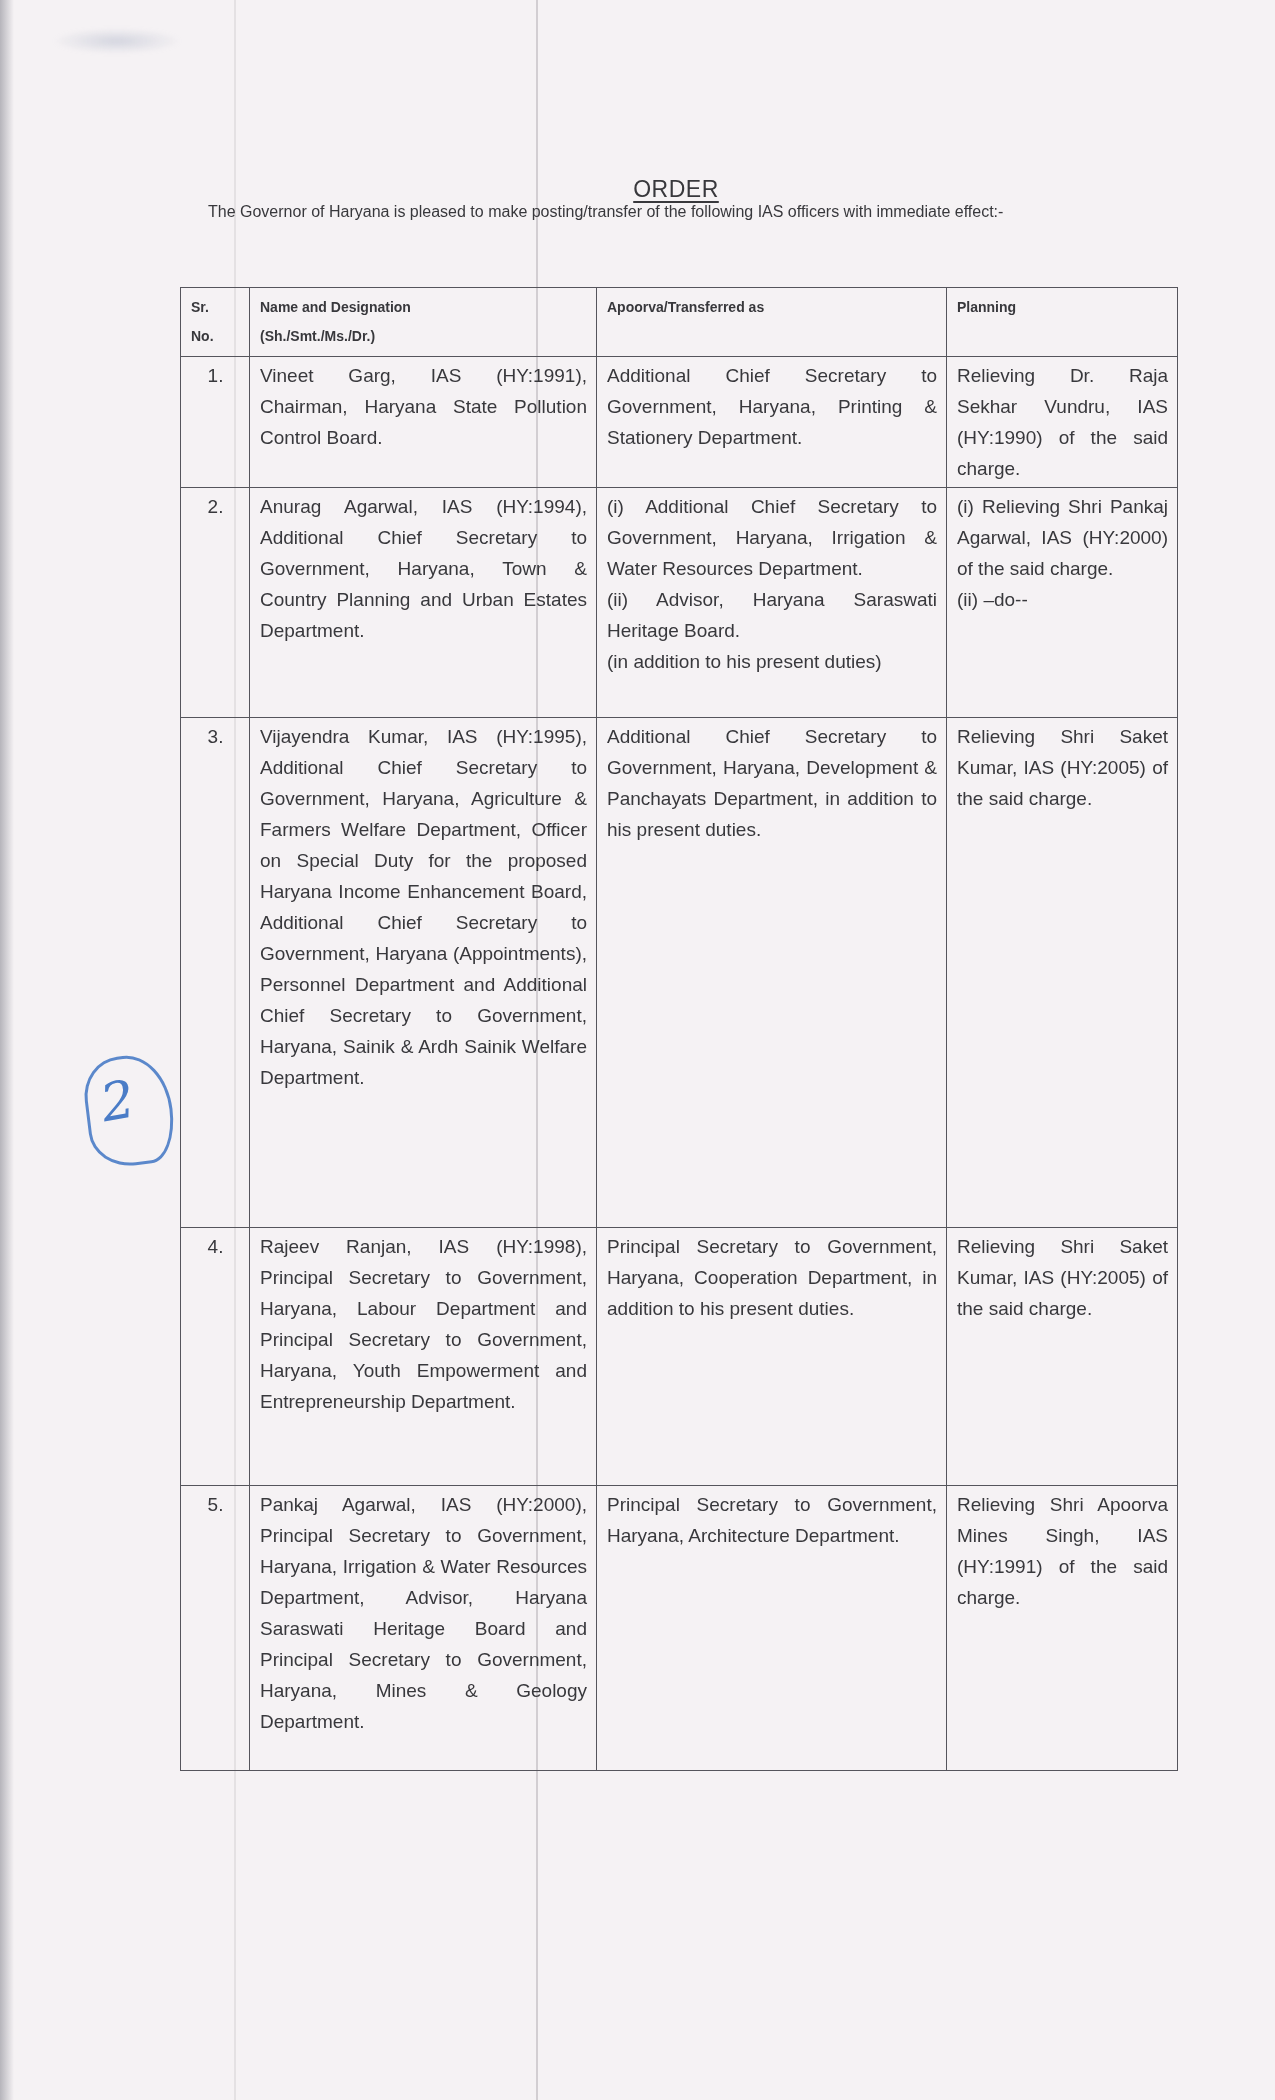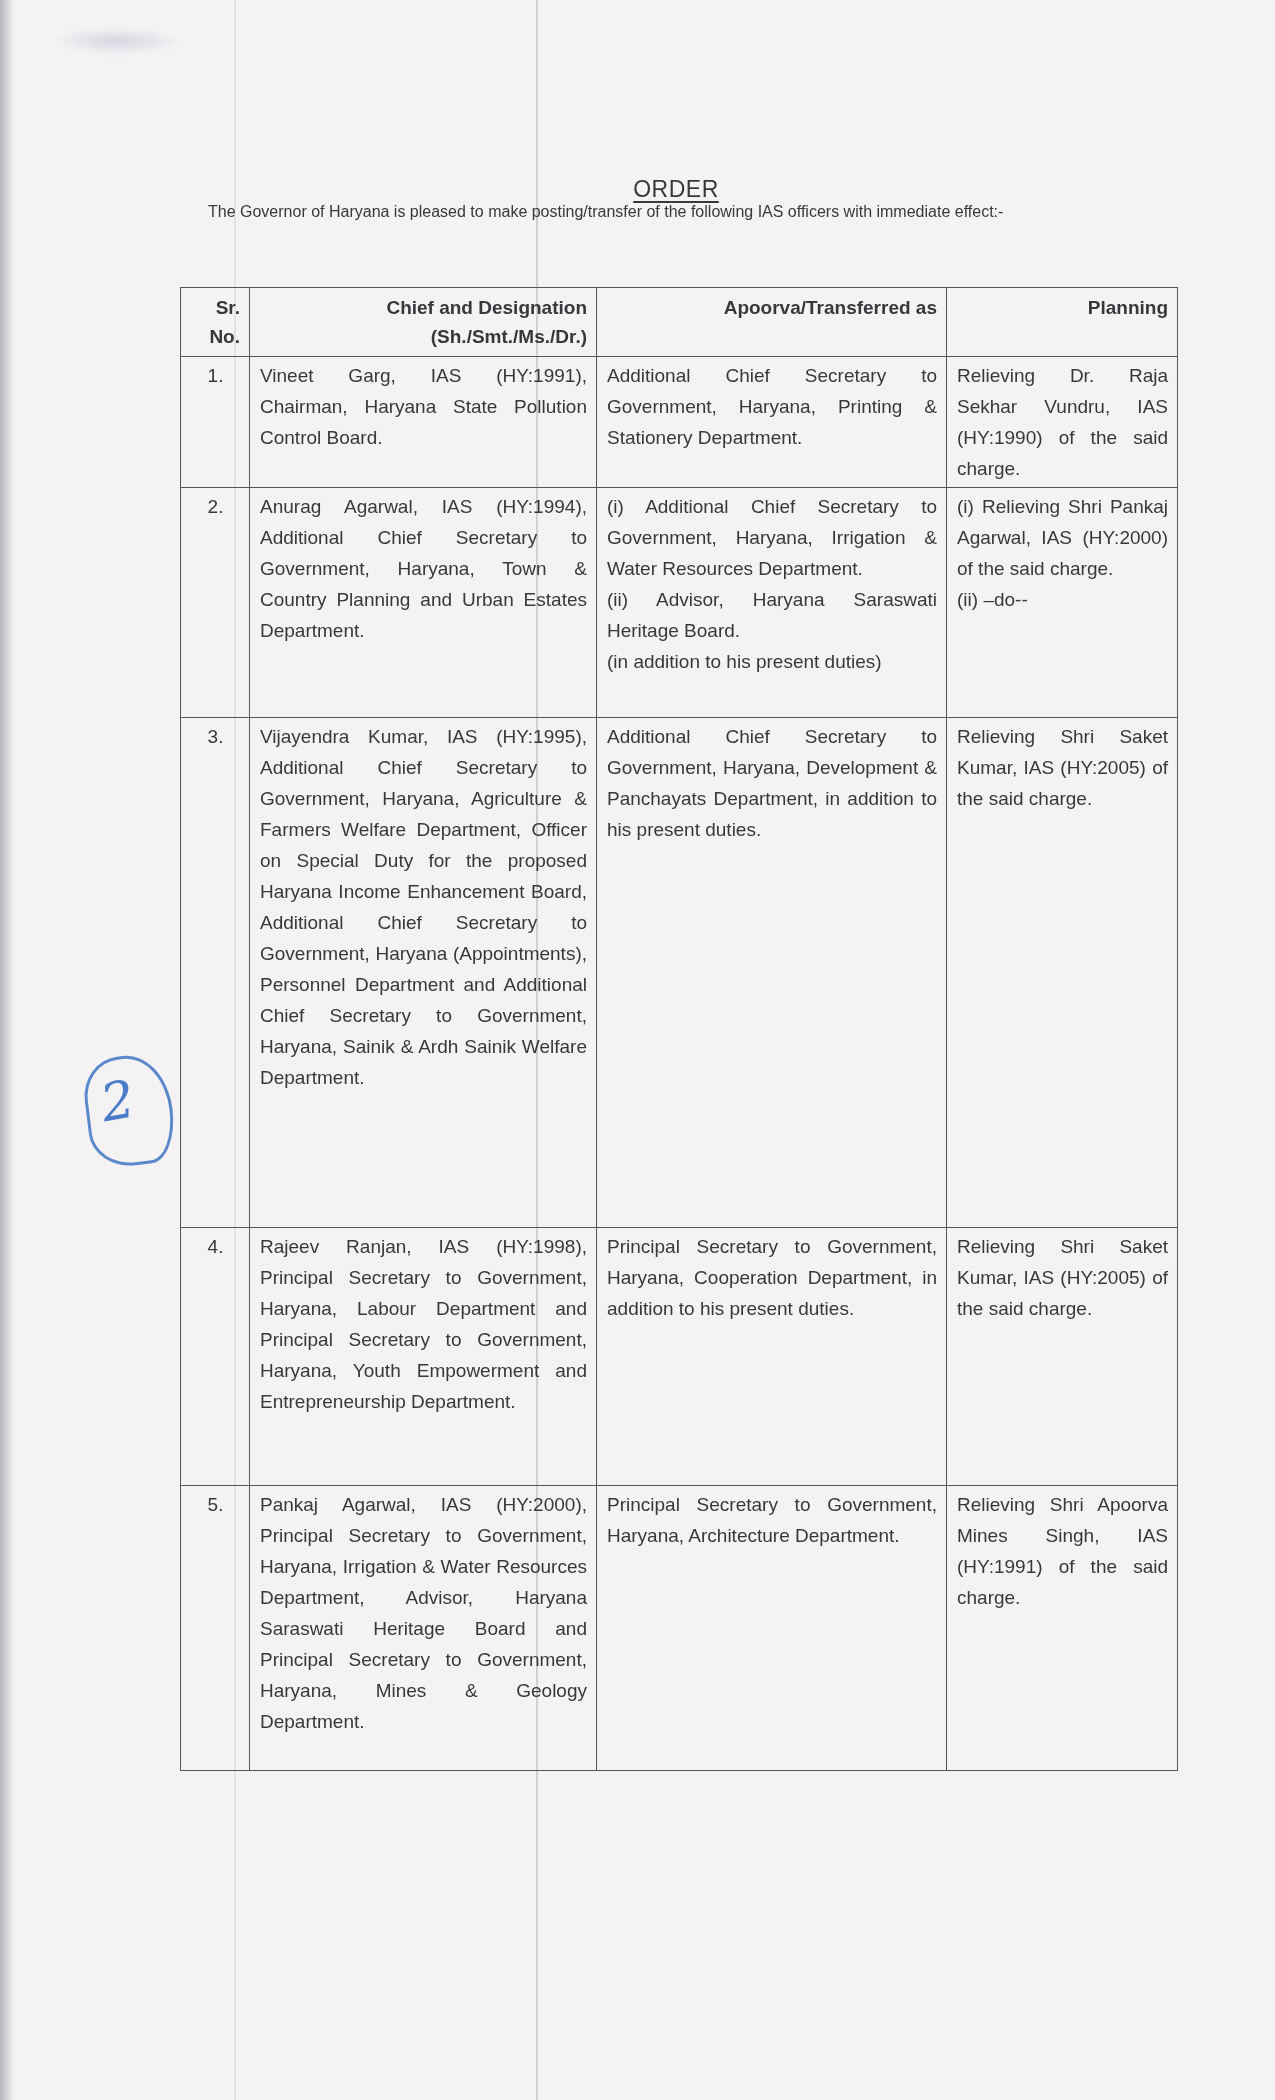--- a/index.html
+++ b/index.html
@@ -43,22 +43,22 @@
     border-collapse:collapse;table-layout:fixed;
     font-size:19px;line-height:31px;
   }
   table.order td, table.order th{
     border:1.6px solid #55555c;
     vertical-align:top;
     padding:3px 9px 3px 10px;
     overflow:hidden;
   }
   table.order th{
-    font-size:19px;line-height:29px;font-weight:bold;
-    text-align:right;white-space:pre-line;padding-top:5px;padding-bottom:5px;
+    font-size:14px;line-height:29px;font-weight:bold;
+    text-align:left;white-space:pre-line;padding-top:5px;padding-bottom:5px;
   }
   th.h-remarks{text-align:center;}
   td.cell{text-align:justify;white-space:pre-line;}
   td.sr{text-align:center;padding-left:4px;padding-right:4px;}
   tr.r1{height:124px;}
   tr.r2{height:230px;}
   tr.r3{height:510px;}
   tr.r4{height:258px;}
   tr.r5{height:285px;}
   
@@ -97,21 +97,21 @@
     <colgroup>
       <col style="width:69px">
       <col style="width:347px">
       <col style="width:350px">
       <col style="width:231px">
     </colgroup>
     <tbody>
         <tr>
       <th>Sr.
 No.</th>
-      <th>Chief and Designation
+      <th>Name and Designation
 (Sh./Smt./Ms./Dr.)</th>
       <th>Apoorva/Transferred as</th>
       <th class="h-remarks">Planning</th>
     </tr>
     <tr class="r1">
       <td class="sr">1.</td>
       <td class="cell">Vineet Garg, IAS (HY:1991), Chairman, Haryana State Pollution Control Board.</td>
       <td class="cell">Additional Chief Secretary to Government, Haryana, Printing &amp; Stationery Department.</td>
       <td class="cell">Relieving Dr. Raja Sekhar Vundru, IAS (HY:1990) of the said charge.</td>
     </tr>

